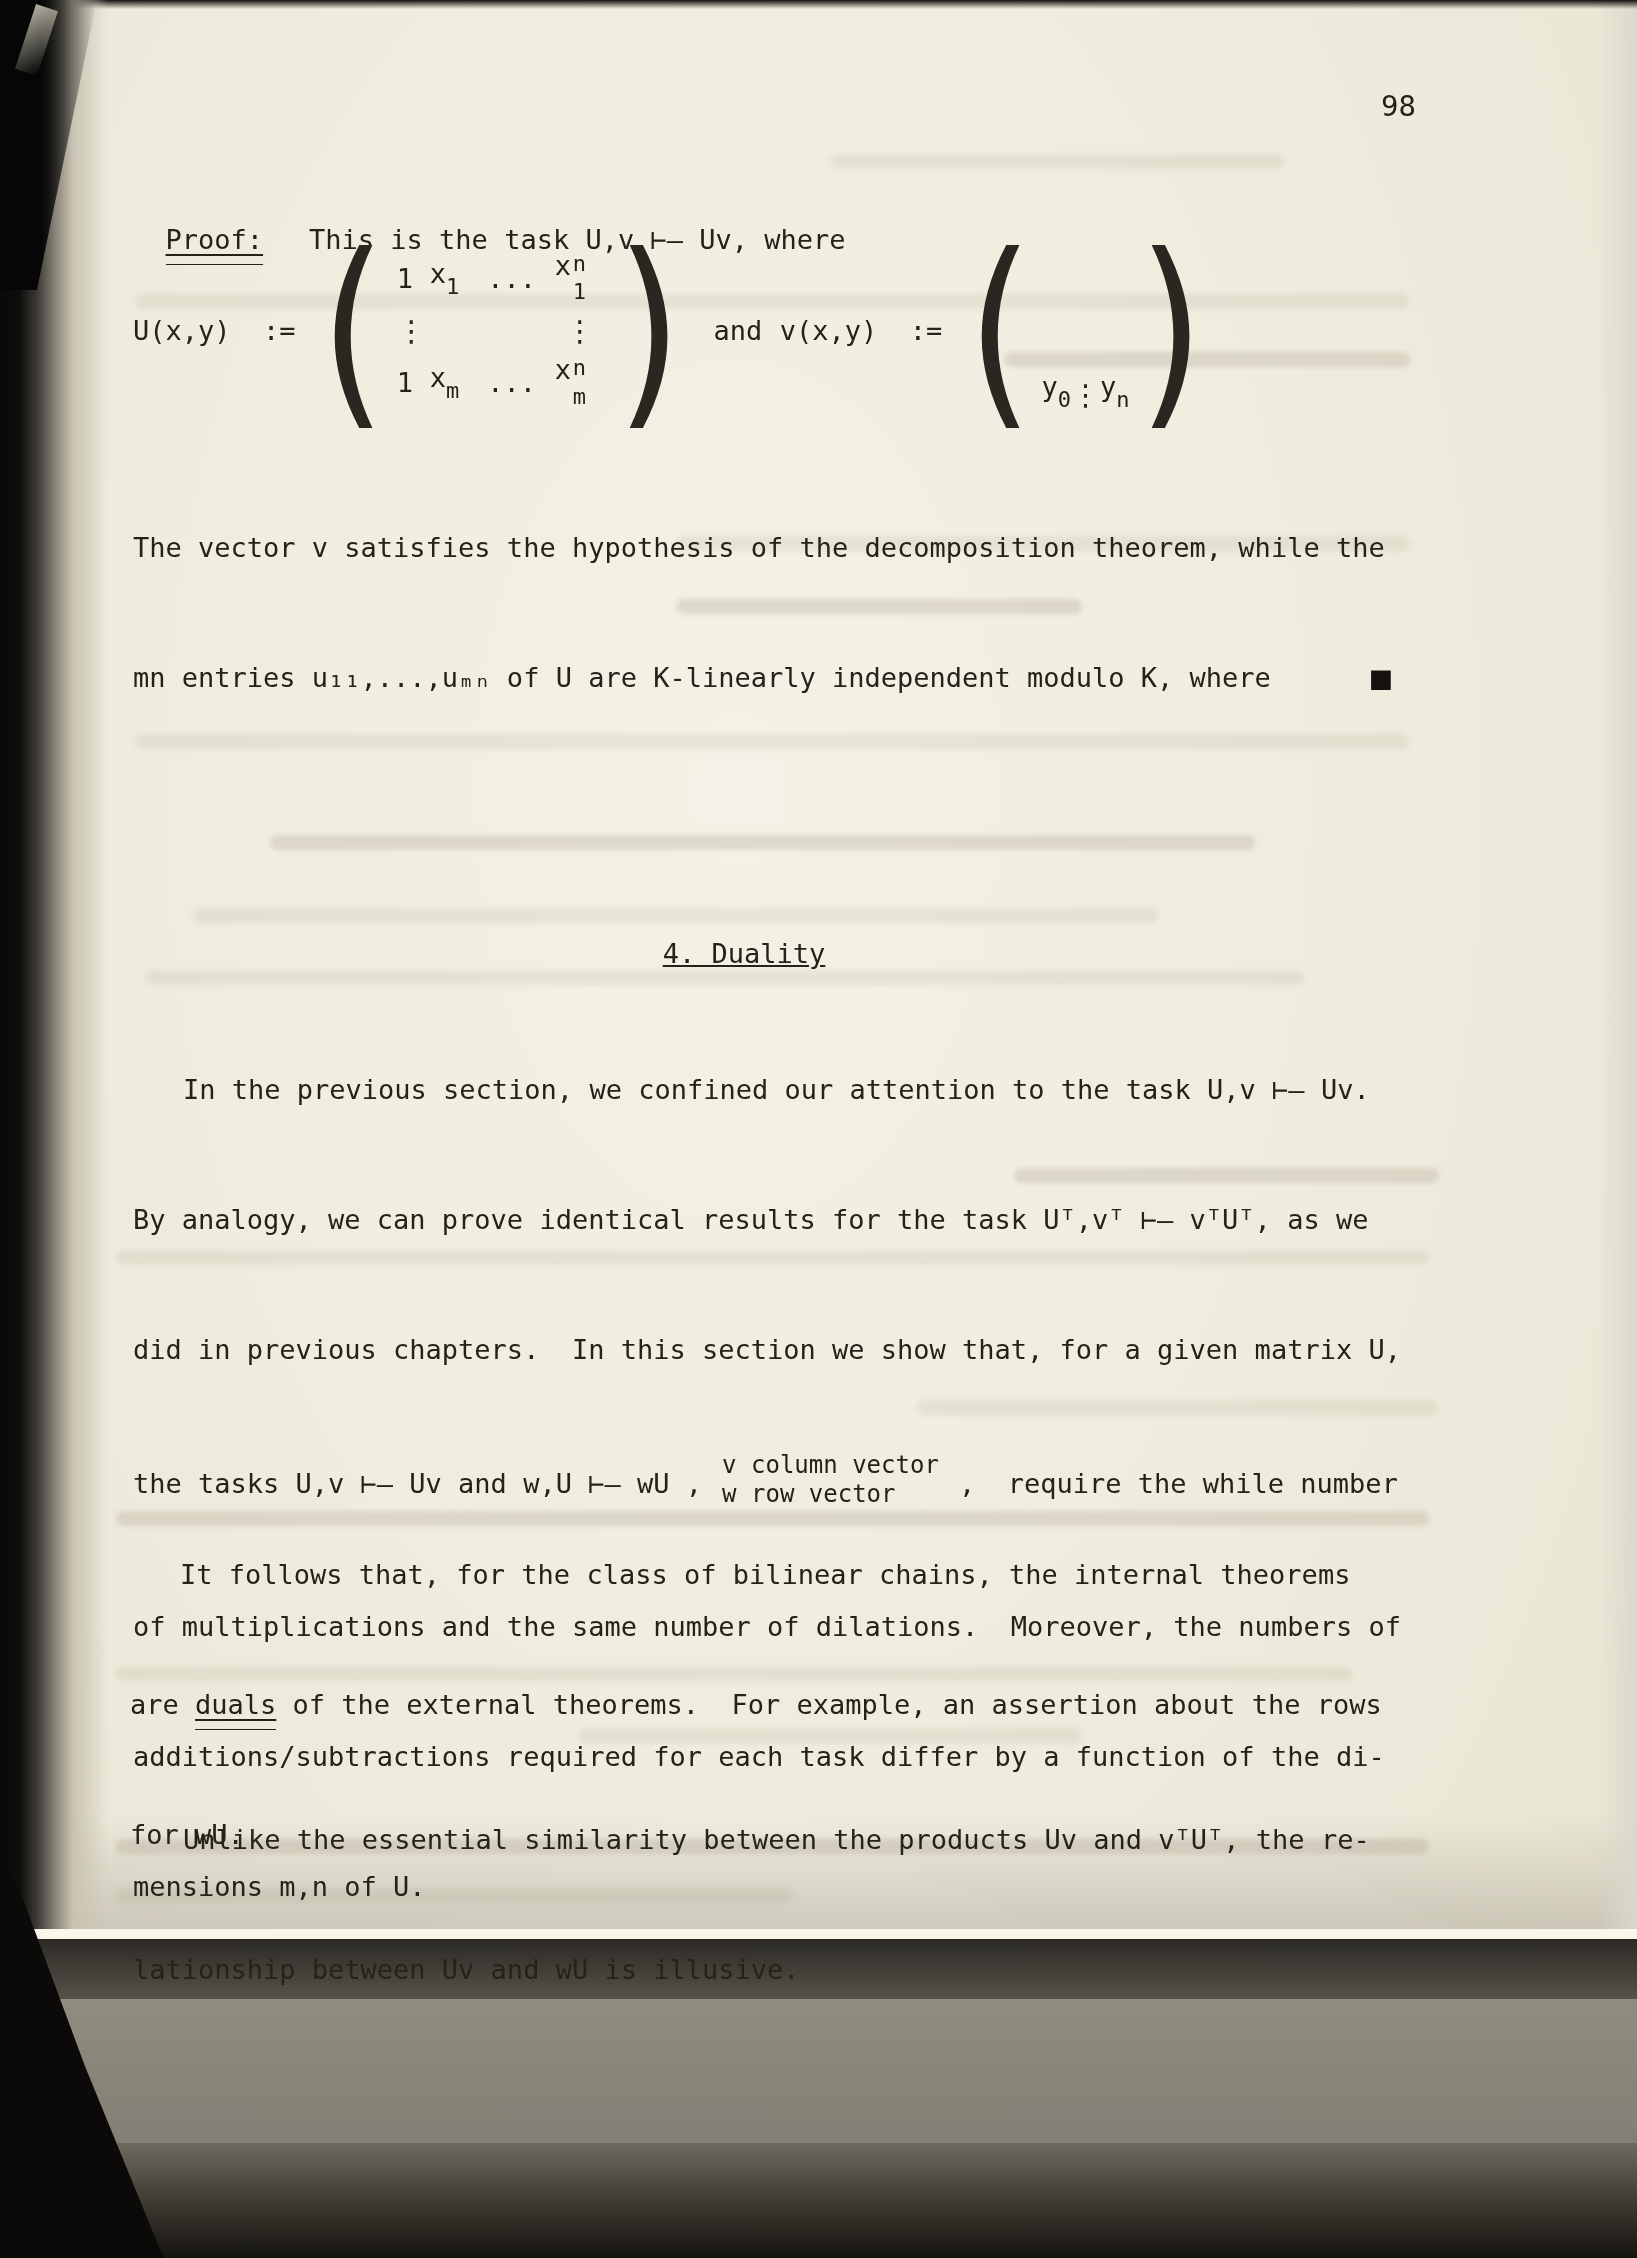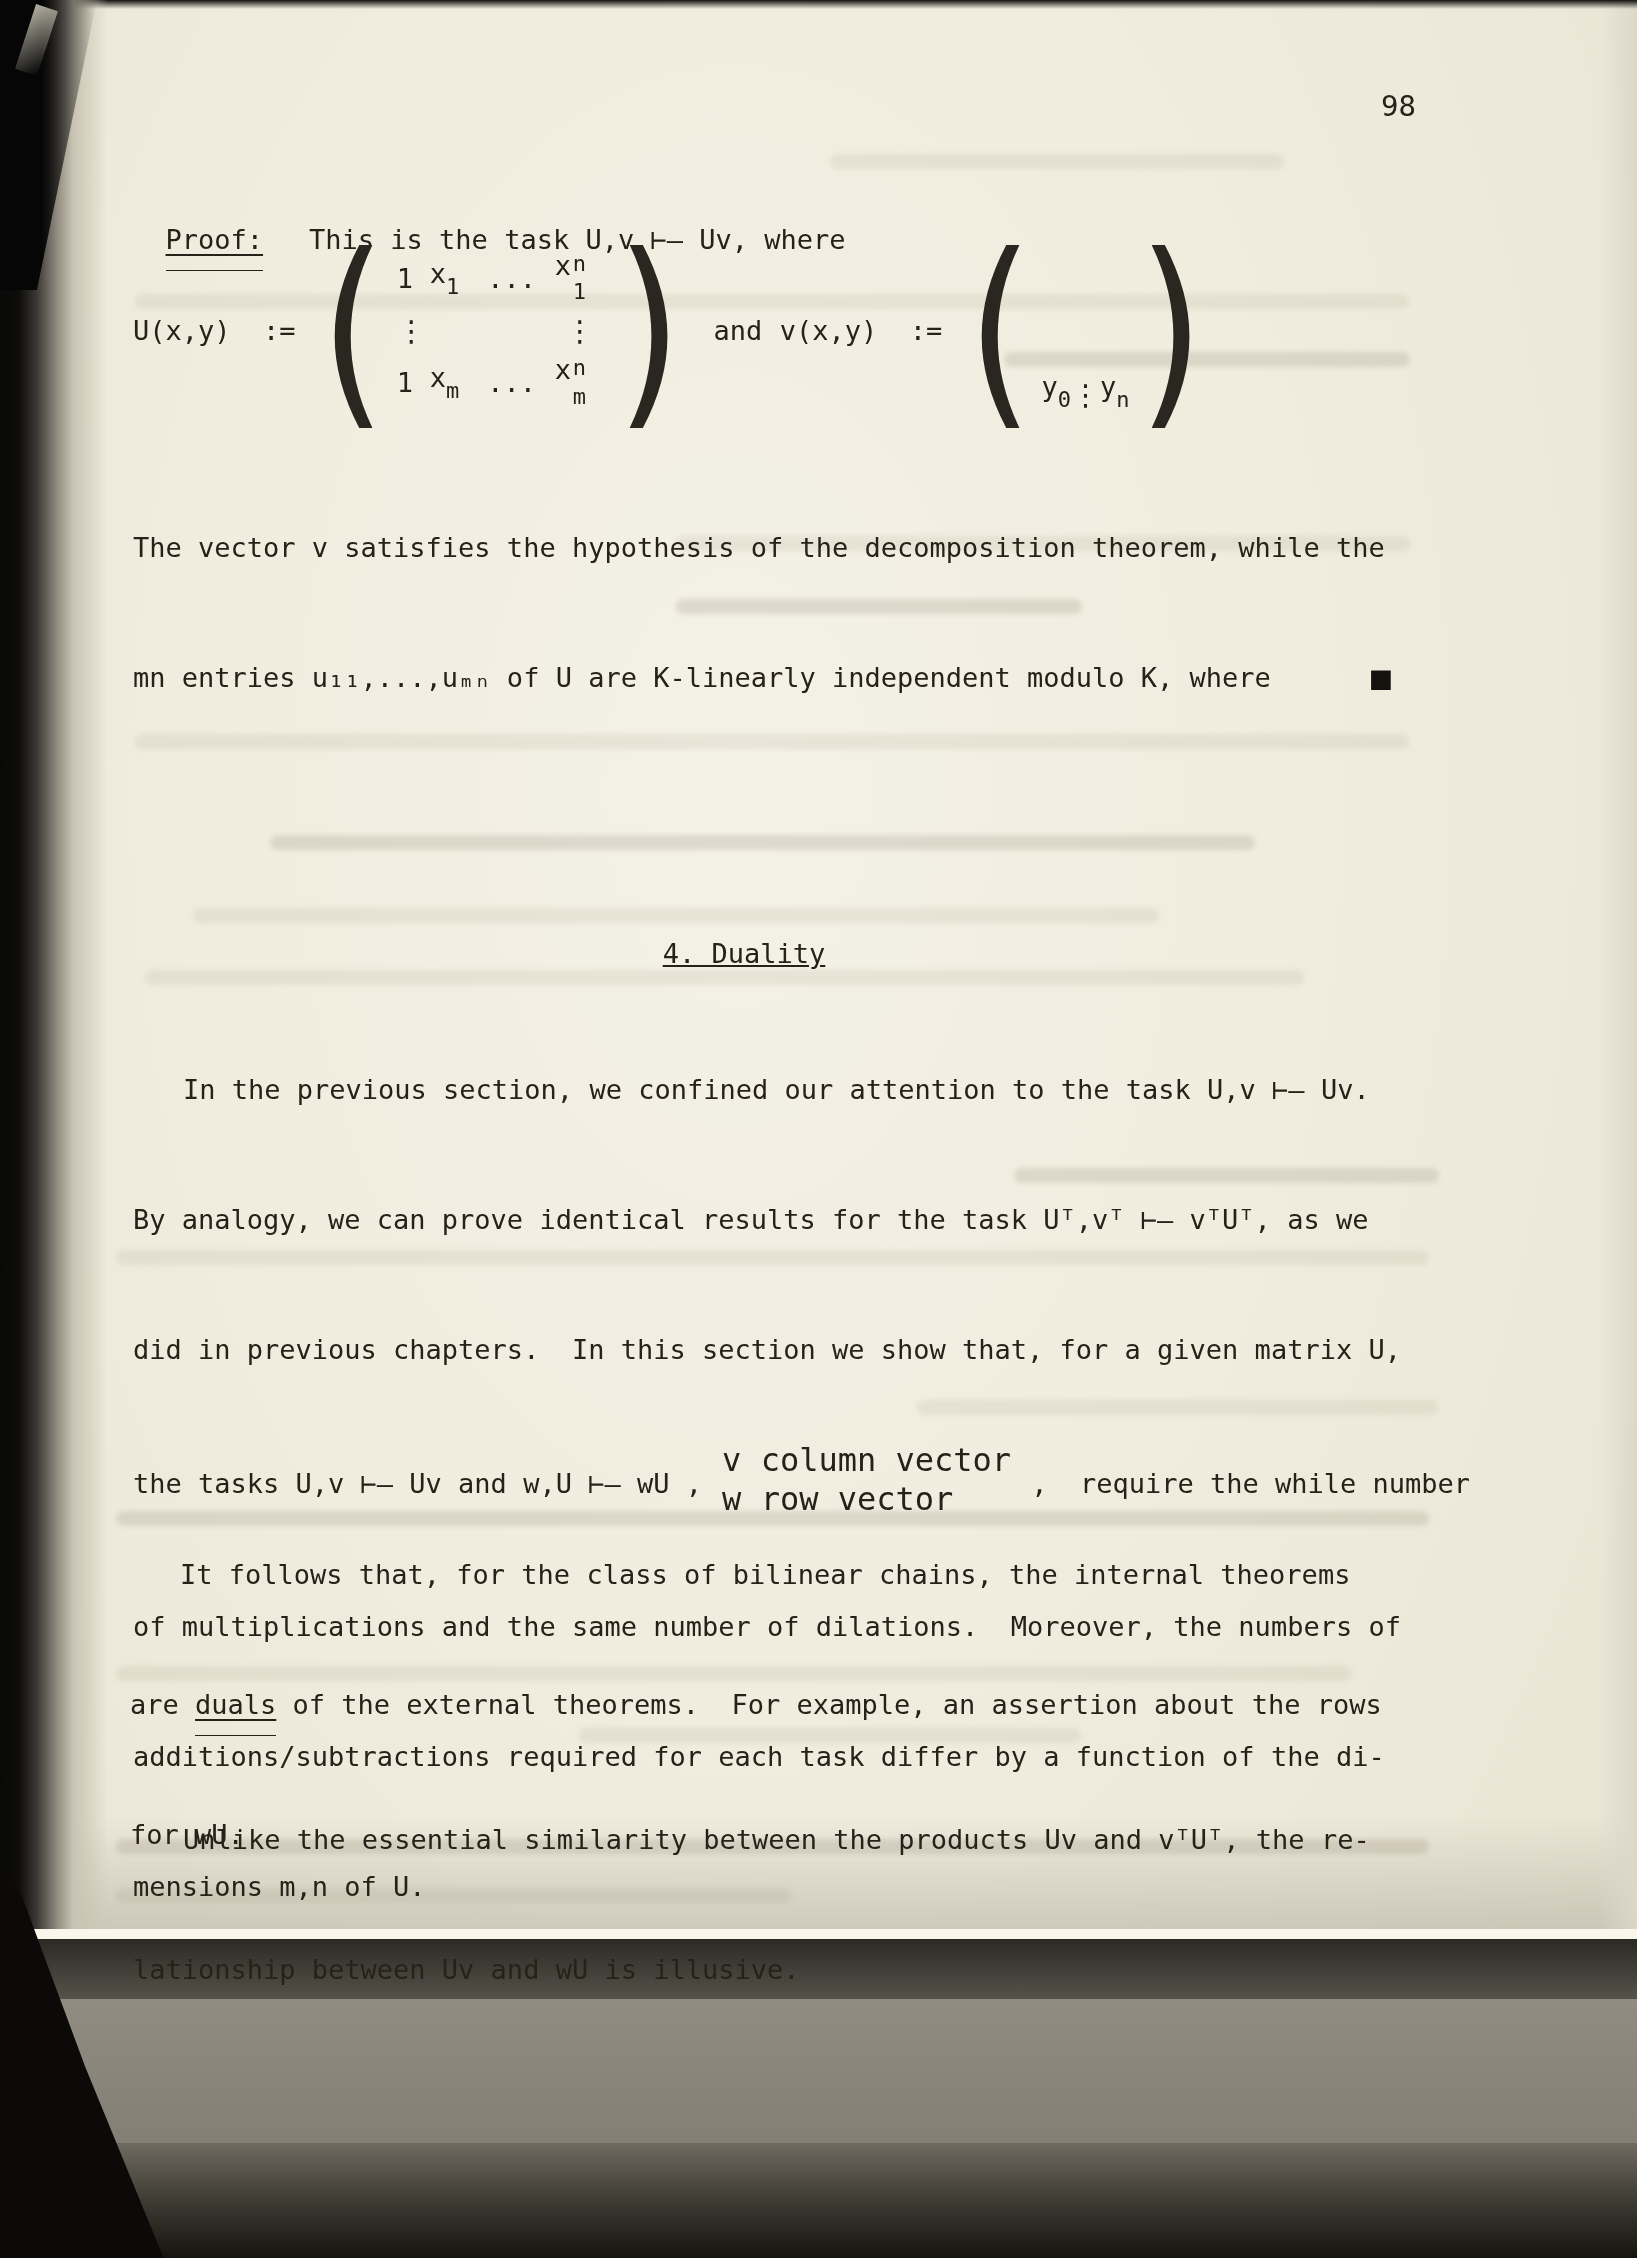--- a/index.html
+++ b/index.html
@@ -33,39 +33,39 @@
     background:linear-gradient(to bottom,#6e6a60 0%,#3a3730 55%,#16140f 100%); }
   .bottom-wedge { position:absolute; left:0; top:1859px; width:164px; height:400px; z-index:7;
     background:#0b0a08; clip-path:polygon(0 0,14% 10%,52% 52%,100% 100%,0 100%); }
   .bt { position:absolute; height:15.4px; background:rgba(123,115,90,0.10);
     filter:blur(2.9px); border-radius:7.7px; z-index:1; }
   .bt.dark { background:rgba(110,102,78,0.16); }
   
   .txt { position:absolute; font-size:27px; white-space:pre; z-index:10; }
   .pline { line-height:68px; white-space:pre; }
   .indent { padding-left:50px; }
-  .u2 { border-bottom:1.9px solid #262219; padding-bottom:15px; text-decoration:underline; text-underline-offset:4.8px; }
+  .u2 { border-bottom:1.9px solid #262219; padding-bottom:9px; text-decoration:underline; text-underline-offset:4.8px; }
   .page-num { position:absolute; left:1381px; top:89px; font-size:29px; z-index:10; }
   
   .math-row { position:absolute; left:133px; top:239px; height:183px; display:flex; align-items:center; z-index:10; font-size:27px; }
   .paren { font-family:"DejaVu Sans",sans-serif; font-size:205px; line-height:153px; font-weight:400;
     display:flex; align-items:center; transform:scaleX(.82); color:#2a2620; }
   .mgrid { display:grid; grid-template-columns:19.3px 44px 54px 50px; column-gap:13.5px;
     height:162px; align-content:space-between; align-items:center; margin:0 3.9px; }
   .vgrid { display:flex; flex-direction:row; justify-content:space-between; height:162px;
     align-items:flex-end; margin:0 1.9px; }
   .mb { font-size:27px; }
   .sb { font-size:22px; vertical-align:-10.6px; }
   .ss { display:inline-flex; flex-direction:column; font-size:22px; line-height:1; gap:6.8px;
     transform:translateY(-3.9px); margin-left:1.9px; }
   .vdots { font-size:29px; }
   .gap18 { width:17.4px; } .gap26 { width:25px; }
   .lhs { white-space:pre; }
   
-  .stack2 { display:inline-flex; flex-direction:column; vertical-align:middle; font-size:32px;
+  .stack2 { display:inline-flex; flex-direction:column; vertical-align:middle; font-size:24px;
     line-height:1.2; transform:translateY(-5.8px); margin:0 3.9px; }
   .qed { position:absolute; left:1371px; top:664px; font-size:33px; line-height:27px; z-index:10; color:#14120e; }
   .heading { position:absolute; left:97px; top:938px; width:1294px; text-align:center; font-size:27px; z-index:10;text-decoration:underline; }
   .special-line { height:85px; line-height:75px; white-space:pre; }
 </style>
 </head>
 <body>
 
 <div class="top-edge"></div>
 <div class="right-edge"></div>

